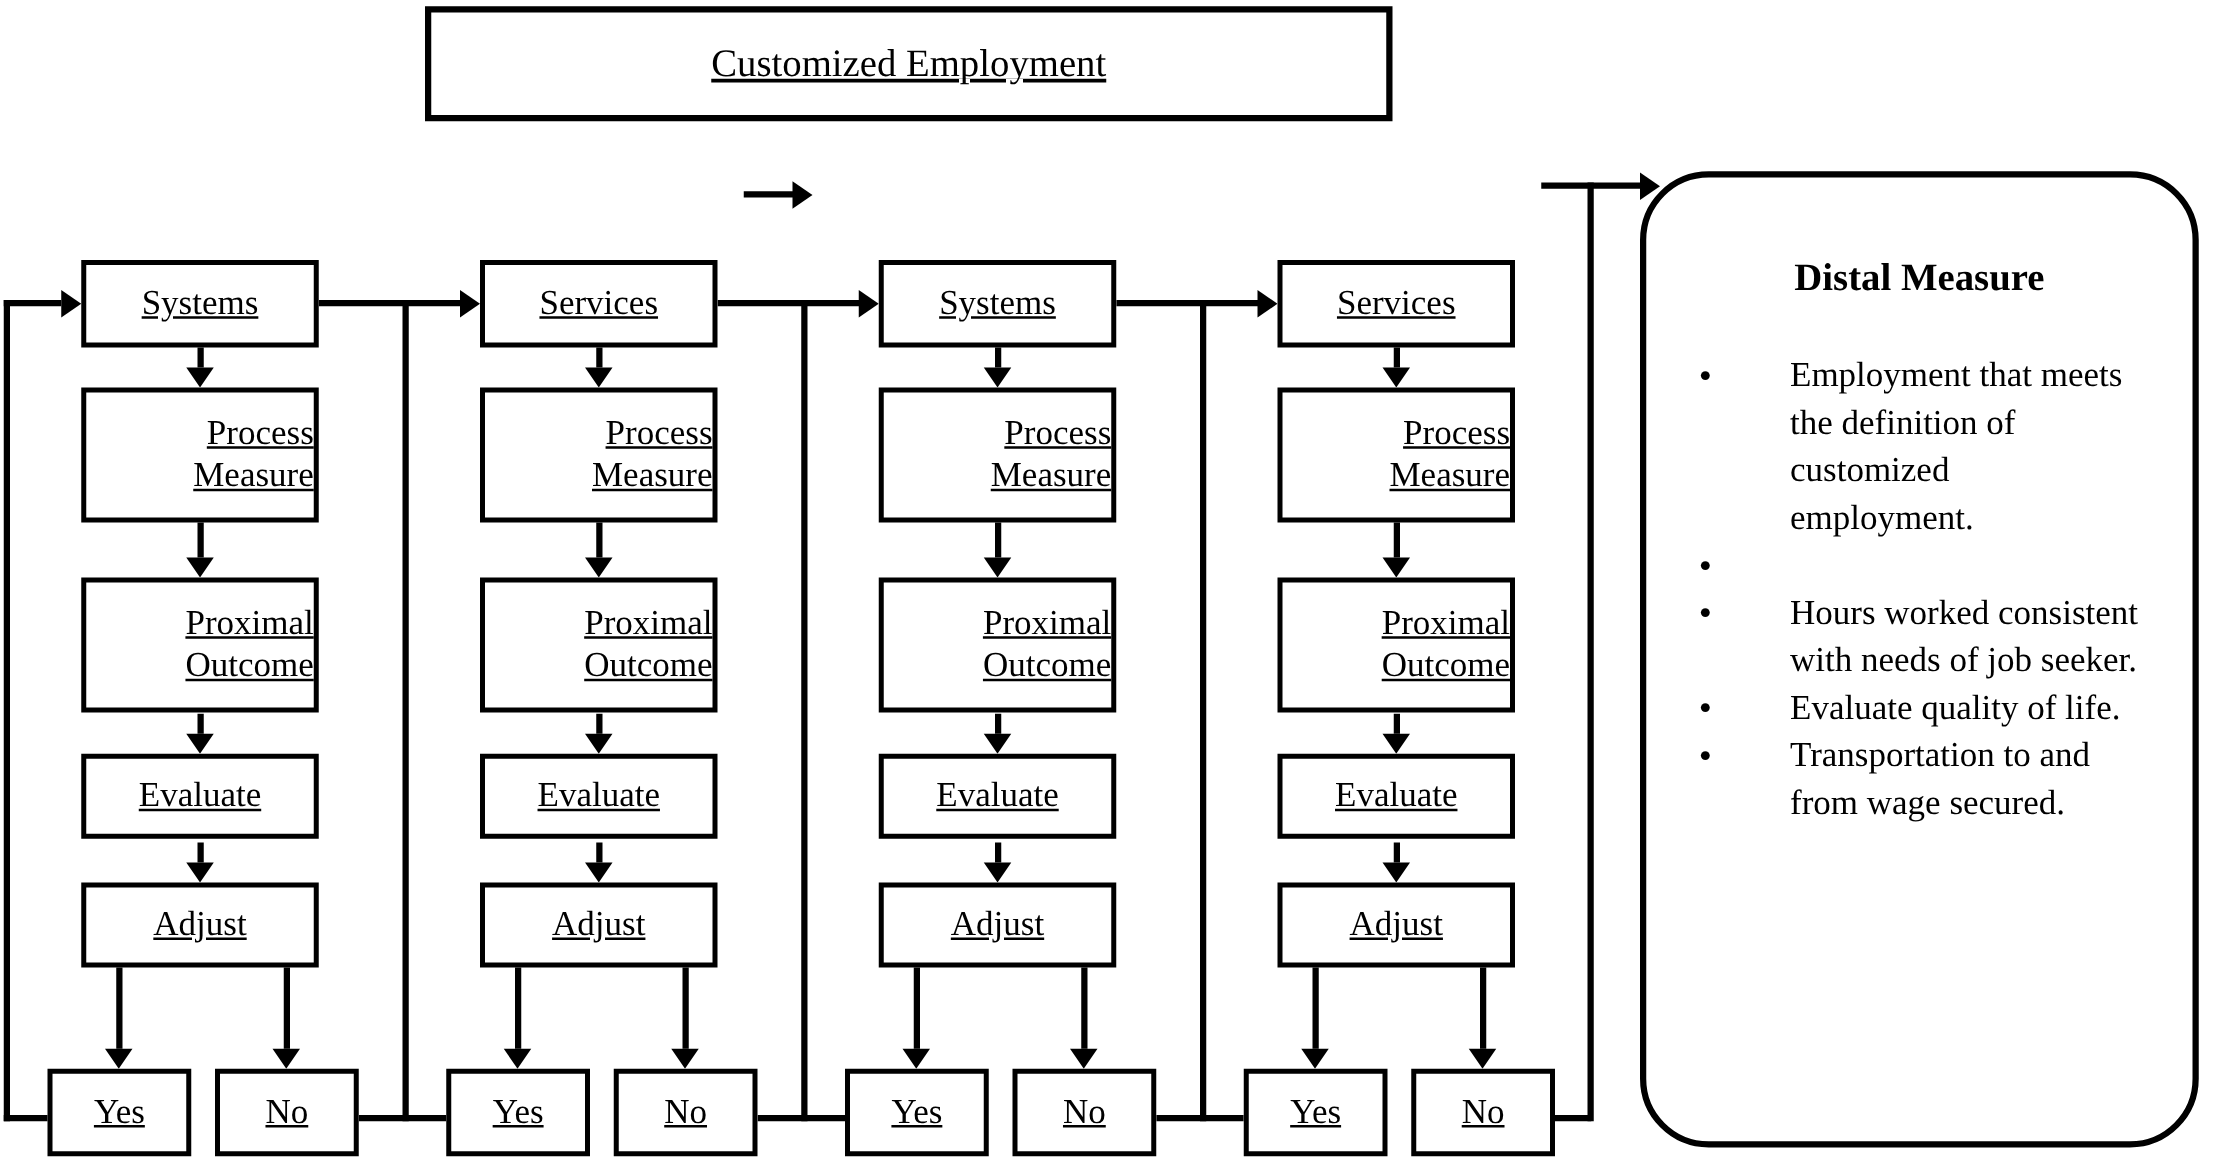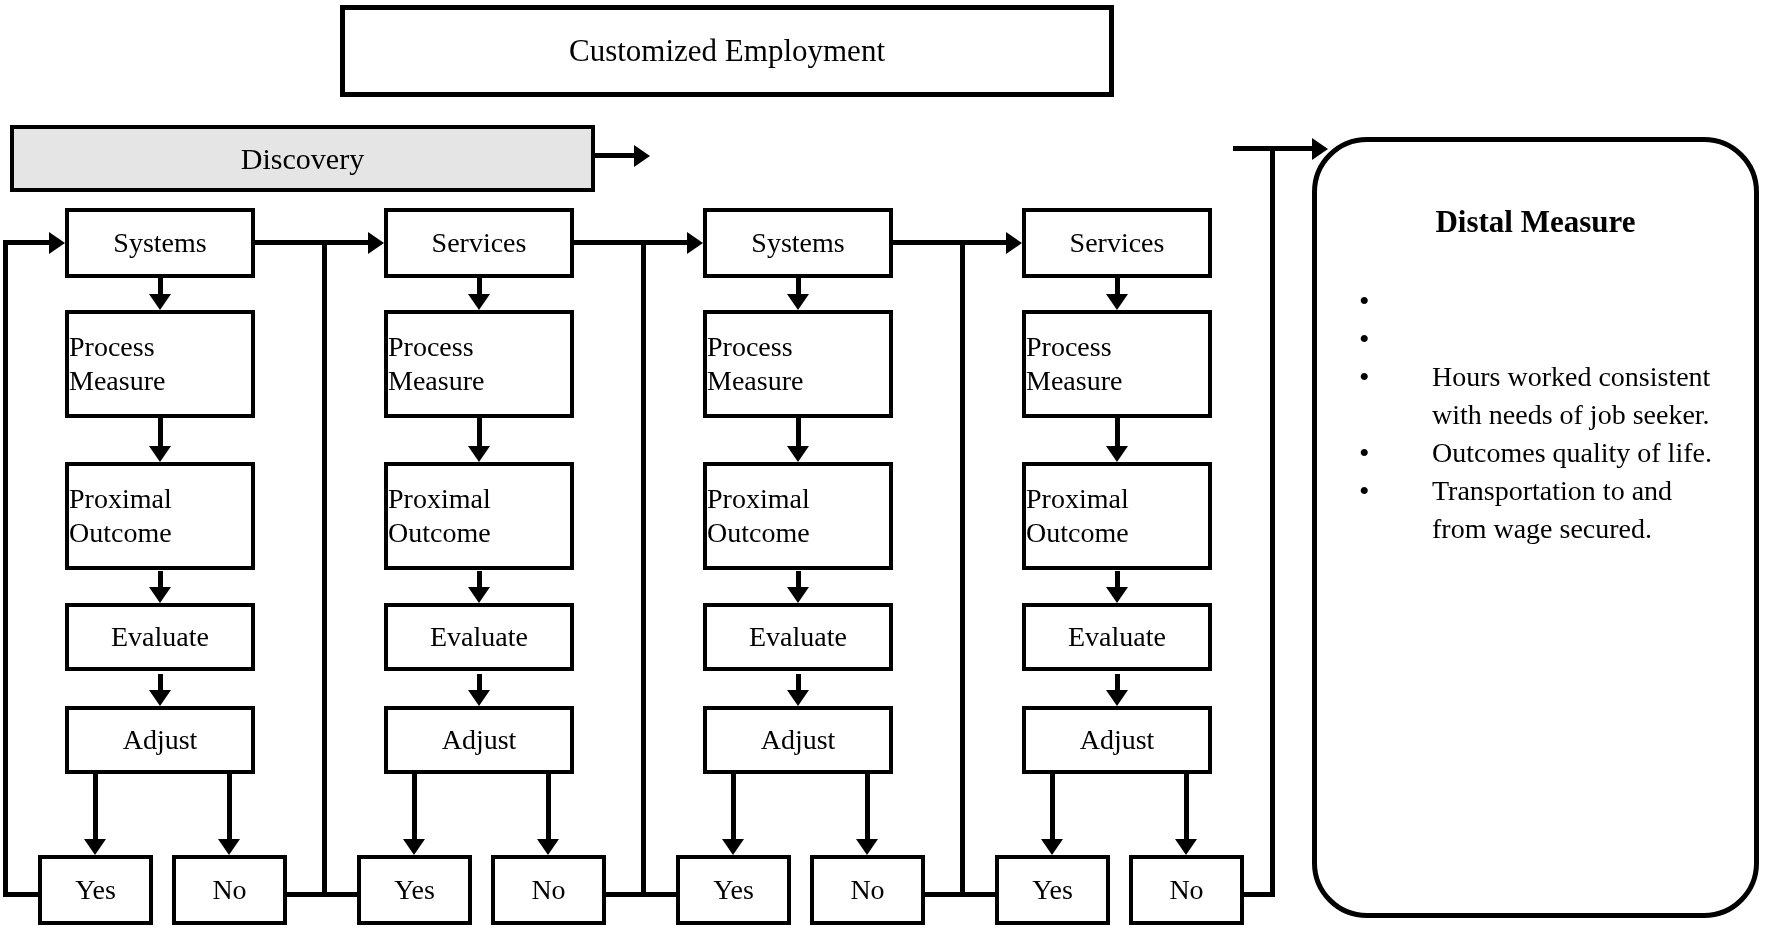--- a/index.html
+++ b/index.html
@@ -18,22 +18,22 @@
     font-family:"Liberation Serif","DejaVu Serif",serif;
     color:var(--text);
     overflow:hidden;
   }
   
   .bx{
     position:absolute;
     background:var(--box-fill);
     border:4px solid var(--line);
     display:flex;align-items:center;justify-content:center;
-    text-align:left;
-    font-size:28px;line-height:1.2;
+    text-align:right;
+    font-size:28px;line-height:1.2;text-decoration:underline;
   }
   .bigbox{border-width:5px;font-size:31px}
   .bar{
     position:absolute;
     background:var(--bar-fill);
     border:4px solid var(--line);
     display:flex;align-items:center;justify-content:center;
     font-size:30px;
   }
   
@@ -69,23 +69,20 @@
 </style>
 </head>
 <body>
 
 <div id="canvas">
 
   <div class="bx bigbox" style="left:340px;top:5px;width:774px;height:92px">
     <span>Customized Employment</span>
   </div>
 
-  <div class="bar" style="left:10px;top:125px;width:585px;height:67px">
-    <span>Discovery</span>
-  </div>
 
   <div class="hl" style="left:595px;top:153px;width:40px"></div>
   <div class="ar" style="left:634px;top:145px"></div>
 
   <div class="hl" style="left:1233px;top:146px;width:80px"></div>
   <div class="ar" style="left:1312px;top:138px"></div>
 
   <div class="vl" style="left:3px;top:240px;height:657px"></div>
   <div class="vl" style="left:322px;top:240px;height:657px"></div>
   <div class="vl" style="left:641px;top:240px;height:657px"></div>
@@ -241,31 +238,32 @@
   </div>
   <div class="bx" style="left:1129px;top:855px;width:115px;height:70px">
     <span>No</span>
   </div>
 
   <div class="distal">
     <div class="distal-title">Distal Measure</div>
     <ul class="bullets">
       <li class="bullet">
         <span class="dot">•</span>
+        <span class="btxt">Employment that meets the definition of customized employment.</span>
       </li>
       <li class="bullet">
         <span class="dot">•</span>
       </li>
       <li class="bullet">
         <span class="dot">•</span>
         <span class="btxt">Hours worked consistent with needs of job seeker.</span>
       </li>
       <li class="bullet">
         <span class="dot">•</span>
-        <span class="btxt">Outcomes quality of life.</span>
+        <span class="btxt">Evaluate quality of life.</span>
       </li>
       <li class="bullet">
         <span class="dot">•</span>
         <span class="btxt">Transportation to and from wage secured.</span>
       </li>
     </ul>
   </div>
 
 </div>
 

